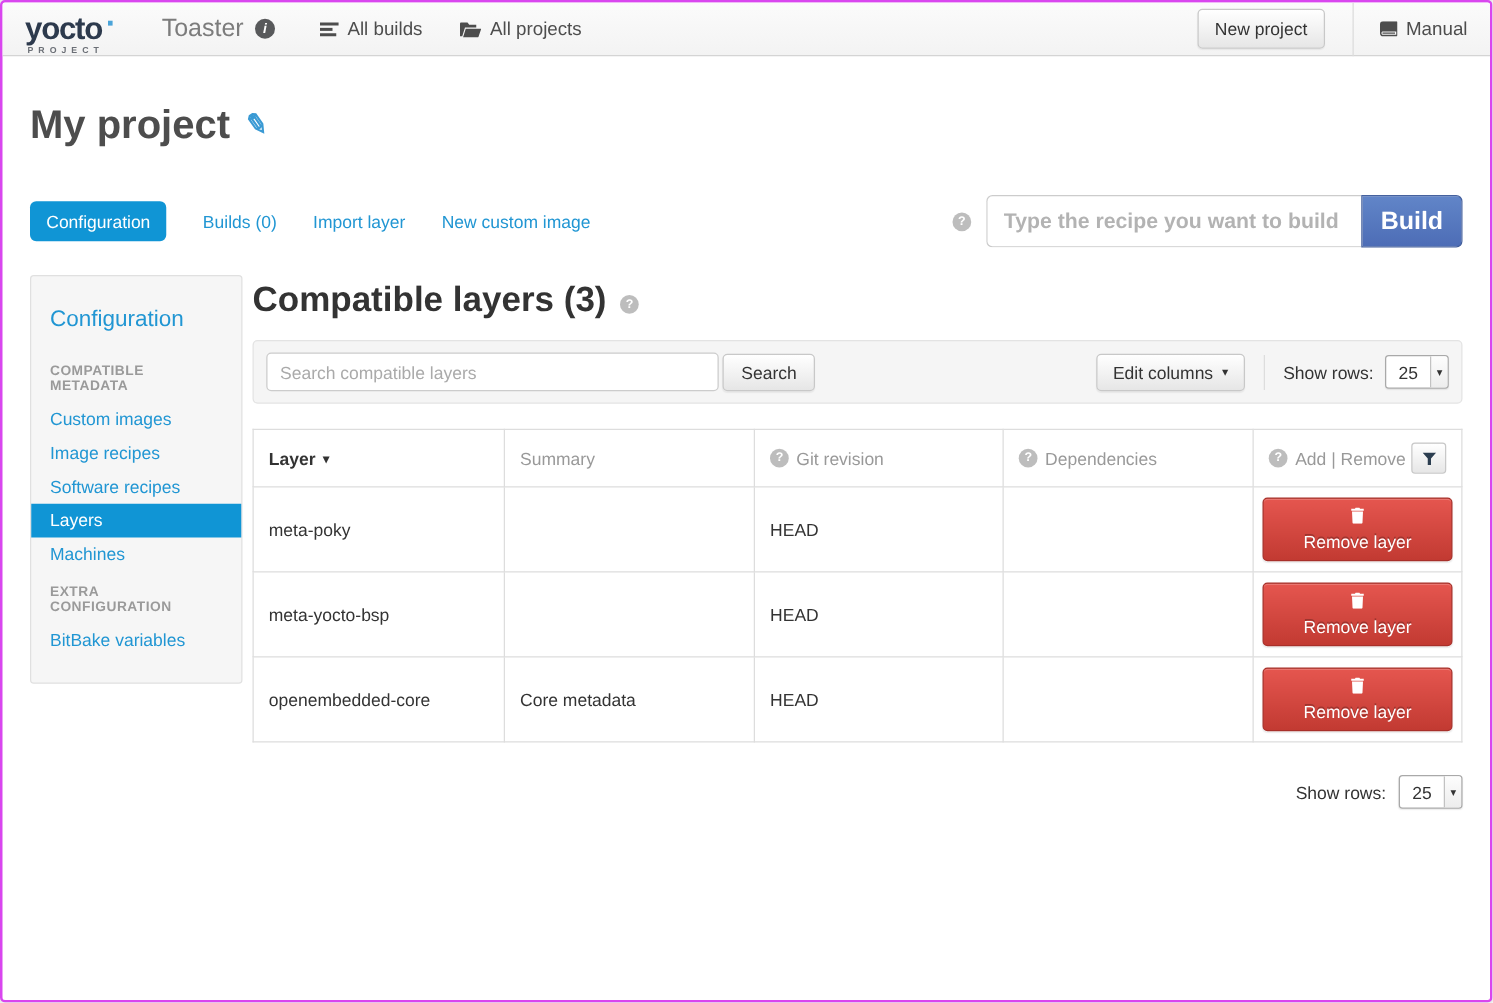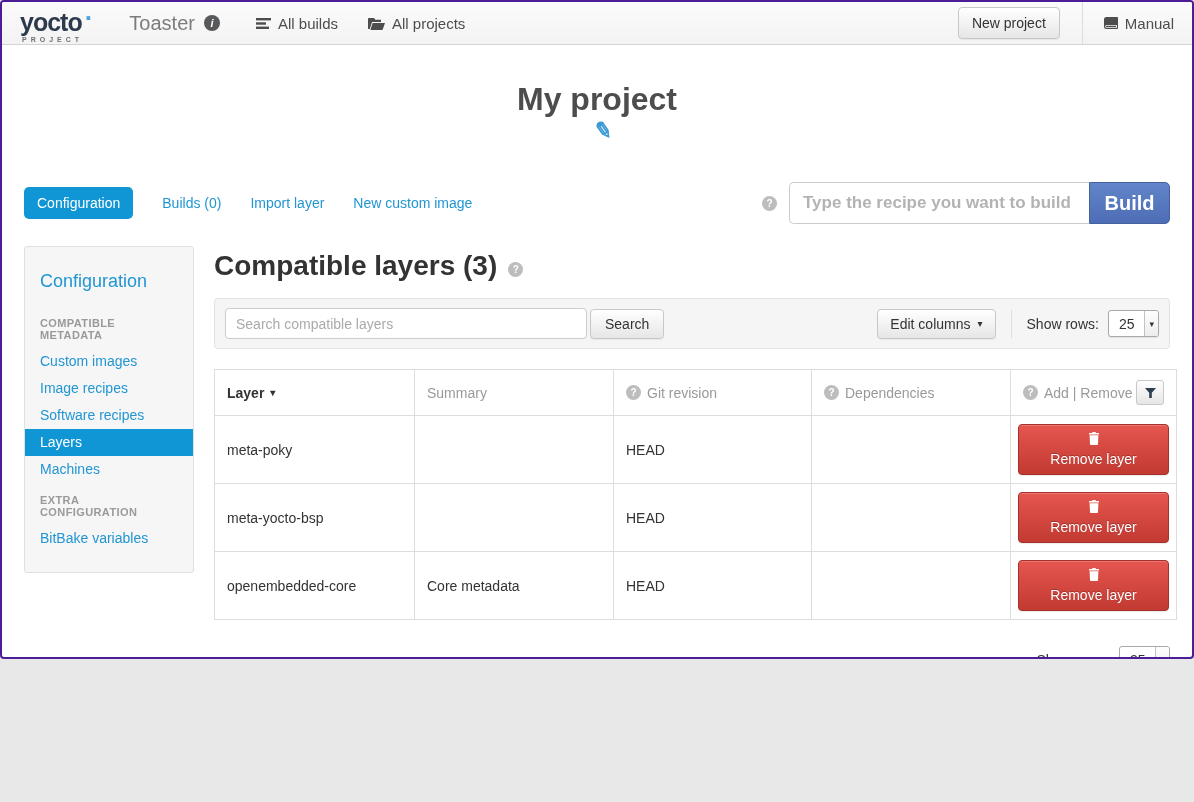--- a/index.html
+++ b/index.html
@@ -1,20 +1,20 @@
 <!DOCTYPE html>
 <html><head>
 <meta charset="utf-8">
 <style>
   * { box-sizing: border-box; }
   html,body { margin:0; padding:0; background:#e8e8e8; }
   body { font-family:"Liberation Sans", sans-serif; }
   .viewport {
-    width:1194px; height:659px; background:#fff;
-    border:2px solid #4c1d95; border-radius:4px; overflow:hidden;
+    width:1194px; height:802px; background:#fff;
+    border:2px solid #d946ef; border-radius:4px; overflow:hidden;
     position:relative;
   }
   
   .navbar {
     height:43px; display:flex; align-items:center; padding:0 18px;
     background:linear-gradient(#fbfbfb,#f3f3f3); border-bottom:1px solid #d4d4d4;
   }
   .logo { display:flex; flex-direction:column; line-height:1; cursor:pointer; margin-top:2px; }
   .logo-main { font-size:25px; font-weight:bold; color:#2d3a4d; letter-spacing:-1px; }
   .logo-dot { color:#4ba4d9; font-size:26px; font-weight:bold; vertical-align:4px; margin-left:3px; letter-spacing:0; }
@@ -30,21 +30,21 @@
   .nav-link + .nav-link { margin-left:30px; }
   .nav-spacer { flex:1; }
   .btn-default {
     background:linear-gradient(#ffffff,#e6e6e6); border:1px solid #c8c8c8; border-radius:4px;
     color:#333; font-size:14px; padding:7px 13px; cursor:pointer;
     box-shadow:0 1px 1px rgba(0,0,0,.06); font-family:inherit;
   }
   .nav-divider { width:1px; height:43px; background:#dcdcdc; margin:0 20px 0 22px; }
   
   .page { padding:0 22px; }
-  .page-title { margin:36px 0 0; font-size:32px; font-weight:bold; color:#4d4d4d; display:flex; align-items:center;flex-direction:column; }
+  .page-title { margin:36px 0 0; font-size:32px; font-weight:bold; color:#4d4d4d; display:flex; align-items:center; }
   .edit-pencil { color:#3a9ad4; font-size:22px; margin-left:12px; cursor:pointer; transform:rotate(10deg); }
   
   .tabs-row { margin-top:38px; display:flex; align-items:center; }
   .tab-pill {
     background:#1095d5; color:#fff; font-size:14px; padding:8px 13px;
     border-radius:5px; cursor:pointer;
   }
   .tab-link { color:#2196d3; font-size:14px; margin-left:29px; text-decoration:none; cursor:pointer; }
   .build-form { margin-left:auto; display:flex; align-items:center; }
   .help-icon {
@@ -68,21 +68,21 @@
   
   .content-row { display:flex; align-items:flex-start; margin-top:22px; }
   .sidebar {
     width:170px; flex:none; background:#f6f6f6; border:1px solid #e0e0e0; border-radius:3px;
     padding:12px 0 20px; font-size:14px;
   }
   .sidebar-title { display:block; color:#2196d3; font-size:18px; padding:12px 15px 14px; cursor:pointer; text-decoration:none; }
   .side-heading { color:#9a9a9a; font-size:11px; font-weight:bold; letter-spacing:.4px; padding:11px 15px 7px; }
   .side-item { display:block; color:#2196d3; padding:5px 15px 6px; cursor:pointer; text-decoration:none; }
   .side-item.active { background:#1095d5; color:#fff; }
-  .main-panel { flex:1; margin-left:20px; min-width:0; }
+  .main-panel { flex:1; margin-left:8px; min-width:0; }
   .section-heading { margin:4px 0 0; font-size:28px; font-weight:bold; color:#333; display:flex; align-items:center; }
   .section-heading .help-icon { margin-left:11px; margin-top:6px; }
   
   .search-well {
     margin-top:16px; background:#f5f5f5; border:1px solid #e3e3e3; border-radius:4px;
     padding:9px 10px; display:flex; align-items:center;
   }
   .search-input {
     width:362px; height:31px; border:1px solid #ccc; border-radius:4px; padding:0 10px;
     font-size:14px; color:#555; outline:none; font-family:inherit;

